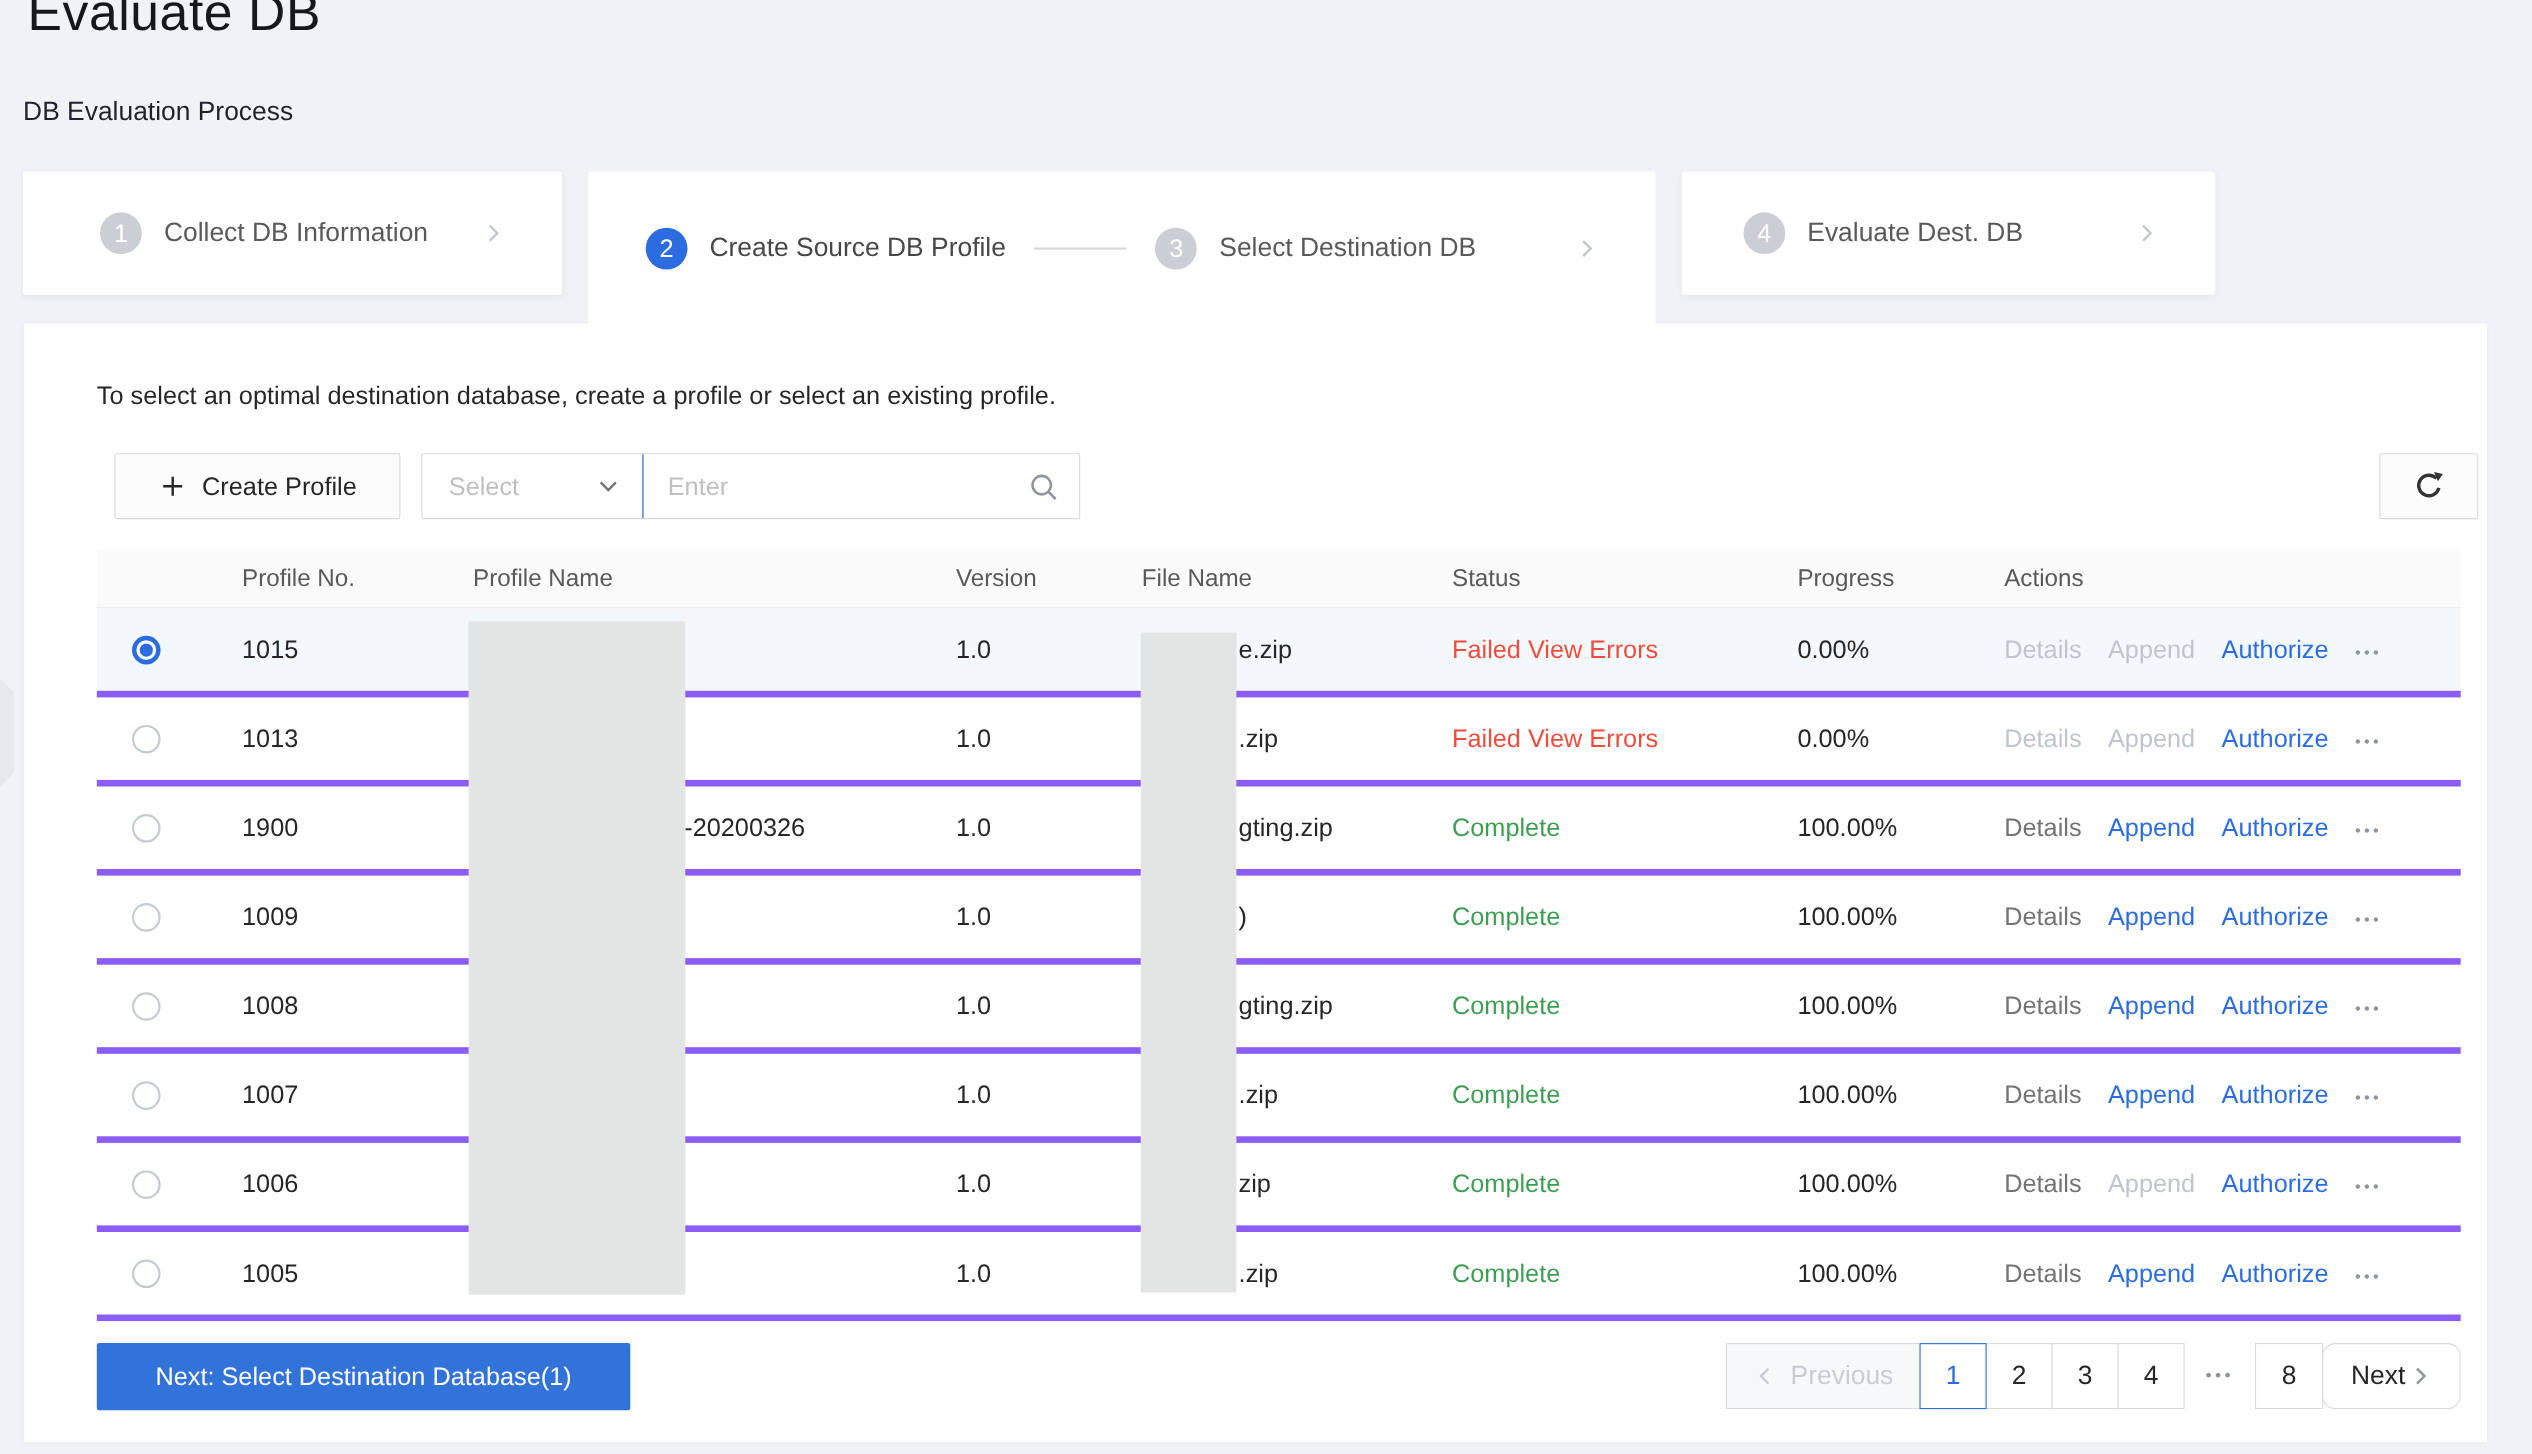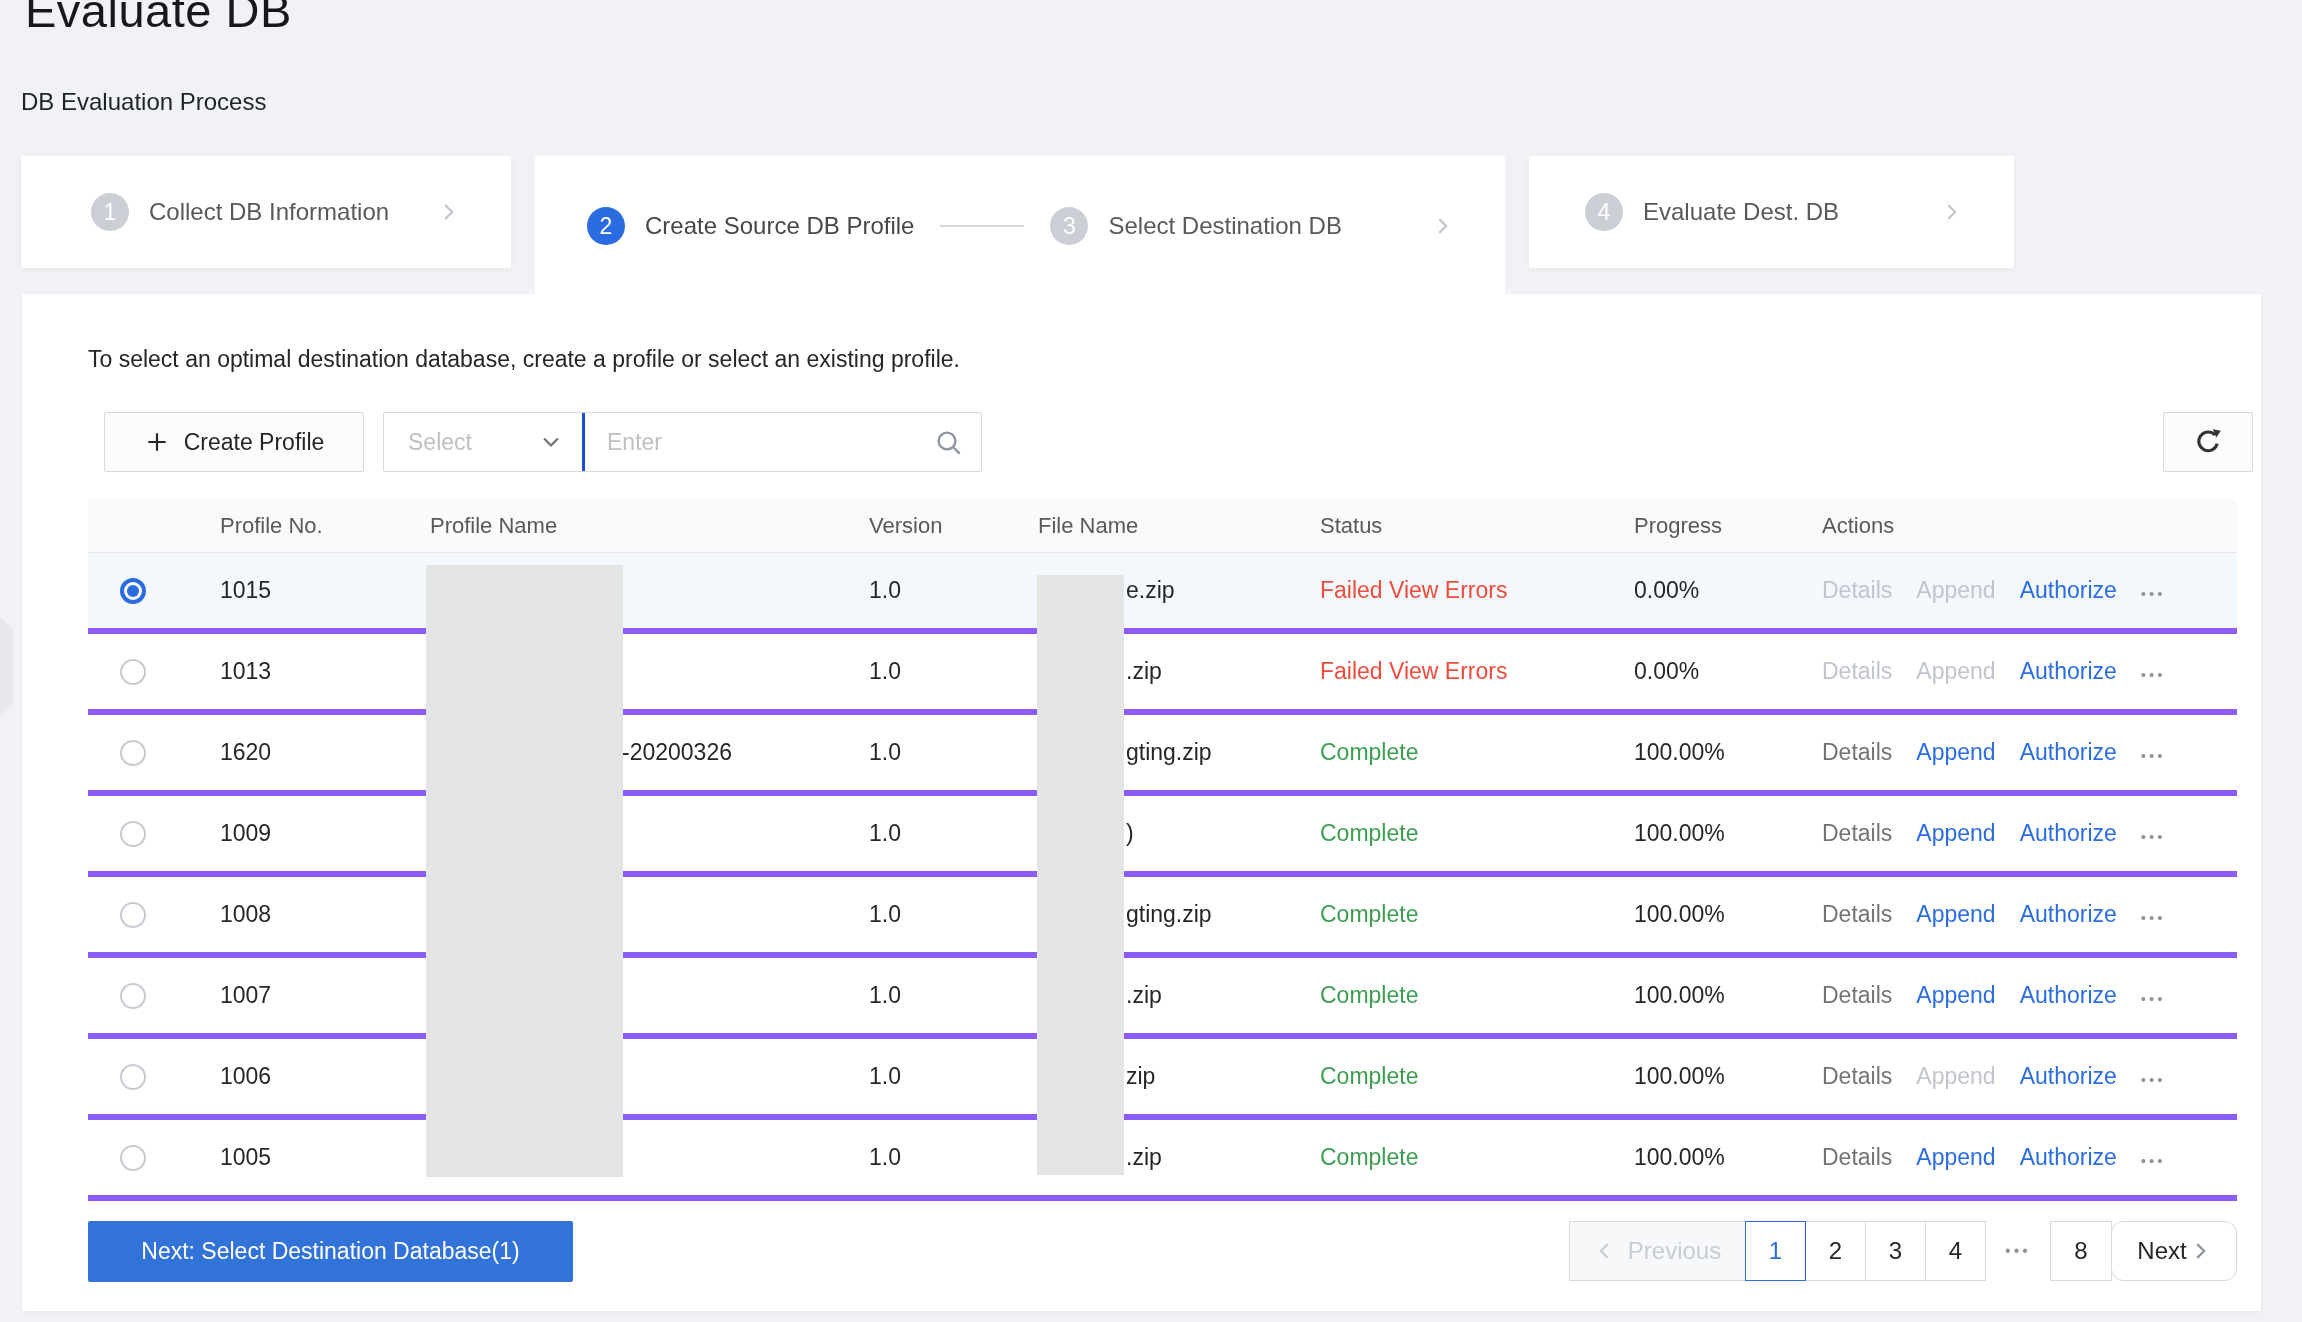--- a/index.html
+++ b/index.html
@@ -36,21 +36,21 @@
   .panel{ position:absolute; left:22px; top:294px; width:2239px; height:1017px; background:#fff;
     box-shadow:0 1px 4px rgba(31,35,41,.05); }
   .intro{ position:absolute; left:66px; top:52px; font-size:23px; color:#262626;}
 
   .toolbar{ position:absolute; left:0; top:118px; width:100%; height:60px;margin-left:16px;}
   .btn-create{ position:absolute; left:66px; top:0; width:260px; height:60px; background:#fcfcfc;
     border:1px solid #d9d9d9; border-radius:2px; display:flex; align-items:center; justify-content:center;
     gap:14px; font-size:23px; color:#262626; cursor:pointer;}
   .filter-group{ position:absolute; left:345px; top:0; width:599px; height:60px; border:1px solid #d9d9d9;
     border-radius:2px; display:flex; background:#fff;}
-  .filter-select{ width:201px; height:100%; border-right:3px solid #1d4ed8; display:flex; align-items:center;
+  .filter-select{ width:201px; height:100%; border-right:1px solid #1d4ed8; display:flex; align-items:center;
     padding:0 20px 0 24px; font-size:23px; color:#bfbfbf; justify-content:space-between; cursor:pointer;}
   .filter-input-wrap{ position:relative; flex:1;}
   .filter-input{ width:100%; height:100%; border:none; outline:none; font-size:23px; padding:0 60px 0 22px;
     font-family:"Liberation Sans", sans-serif; color:#262626; background:transparent;}
   .filter-input::placeholder{ color:#bfbfbf;}
   .search-icon{ position:absolute; right:16px; top:14px;}
   .btn-refresh{ position:absolute; left:2125px; top:0; width:90px; height:60px; background:#fcfcfc;
     border:1px solid #d9d9d9; border-radius:2px; display:flex; align-items:center; justify-content:center; cursor:pointer;}
 
   
@@ -225,21 +225,21 @@
             <span class="act act-disabled">Details</span>
             <span class="act act-disabled">Append</span>
             <span class="act act-link">Authorize</span>
             <span class="act-more">•••</span>
           </div>
         </div>
         <div class="t-row">
           <div>
             <div class="radio"></div>
           </div>
-          <div>1620</div>
+          <div>1900</div>
           <div><span class="name-frag">-20200326</span></div>
           <div>1.0</div>
           <div><span class="file-frag">gting.zip</span></div>
           <div class="status-complete">Complete</div>
           <div>100.00%</div>
           <div class="actions">
             <span class="act act-dim">Details</span>
             <span class="act act-link">Append</span>
             <span class="act act-link">Authorize</span>
             <span class="act-more">•••</span>

